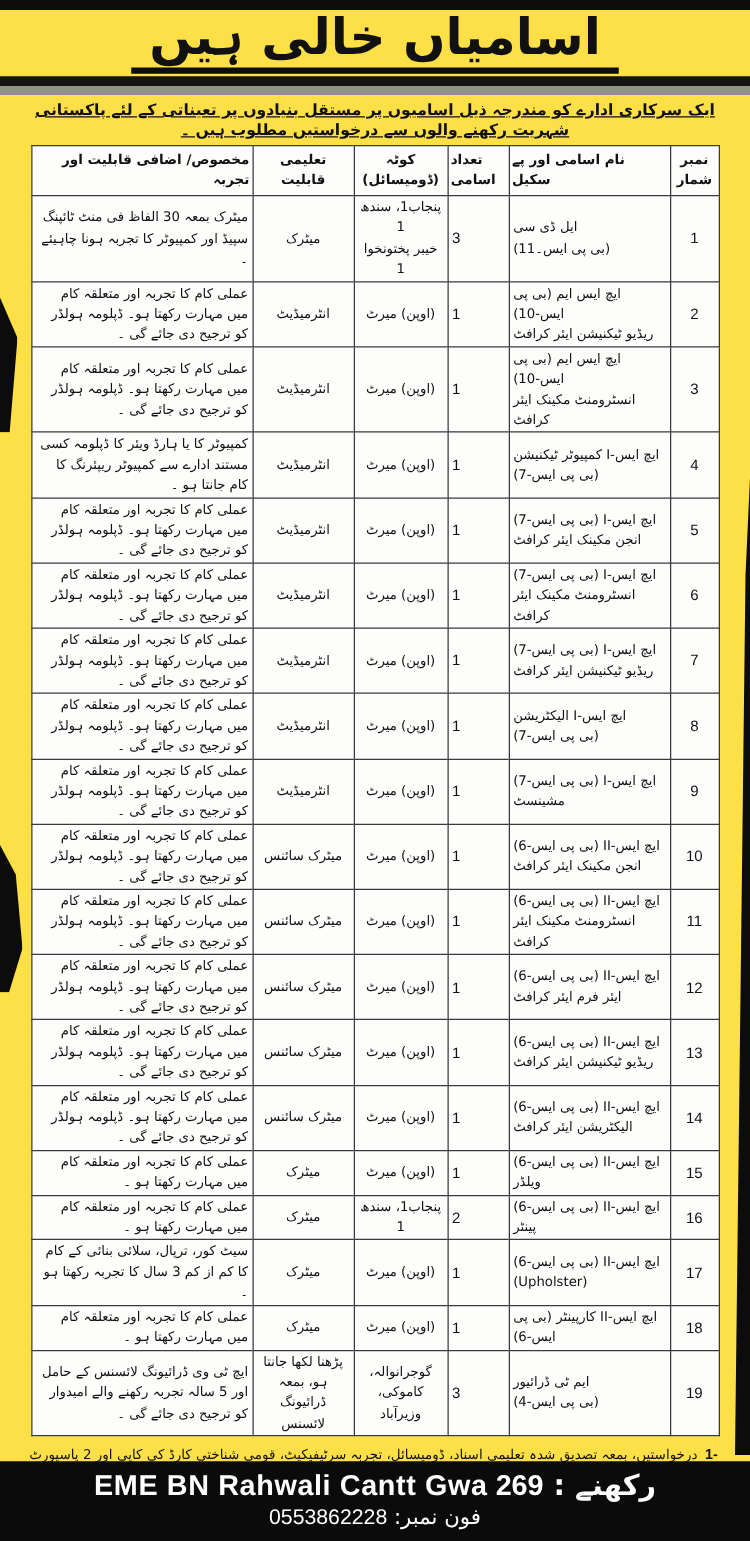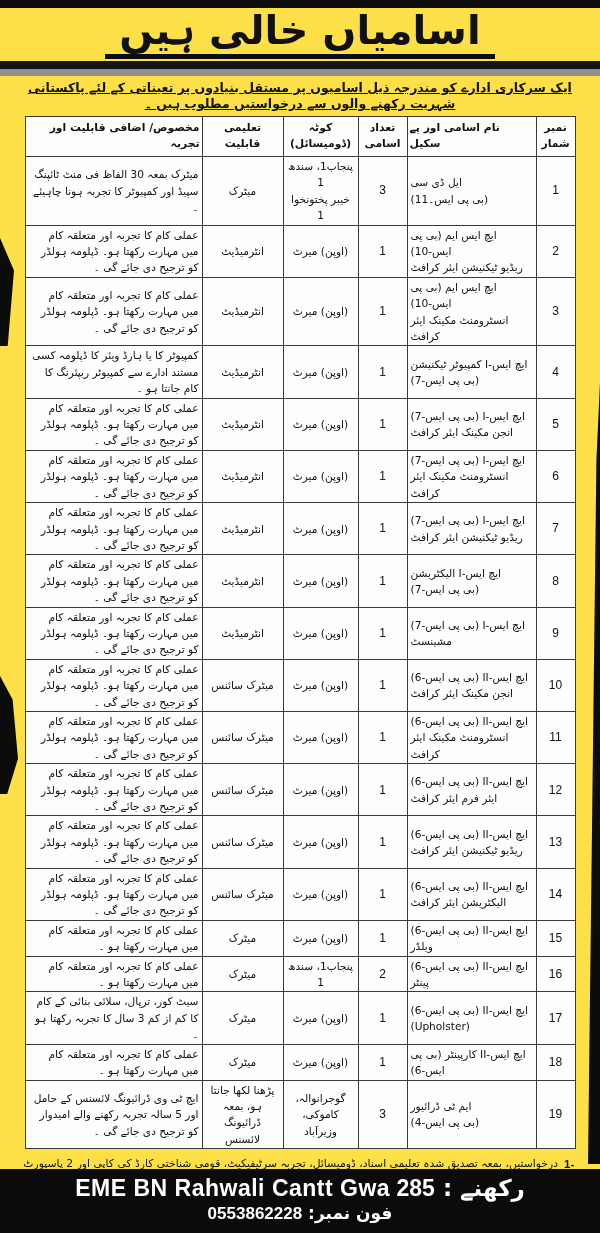--- a/index.html
+++ b/index.html
@@ -28,42 +28,42 @@
     direction:rtl;border-collapse:collapse;margin:0 auto;width:544px;
     font-size:10.6px;table-layout:fixed;background:#fdfdfc;
   }
   table.jobs th,table.jobs td{
     border:1.4px solid #3a3a3a;padding:1px 3px;vertical-align:middle;
     line-height:1.55;word-wrap:break-word;
   }
   table.jobs th{font-weight:bold;font-size:10.8px;padding:3px 2px;}
   .c-serial{width:34px;text-align:center;}
   .c-name{width:124px;text-align:left;white-space:pre-line;}
-  .c-count{width:44px;text-align:center;}
+  .c-count{width:44px;text-align:left;}
   .c-quota{width:70px;text-align:center;white-space:pre-line;margin-top:23px;}
   .c-edu{width:76px;text-align:center;white-space:pre-line;}
   .c-special{width:172px;text-align:right;}
   td.c-count{font-family:"Liberation Sans",sans-serif;font-size:12px;}
   td.c-serial{font-family:"Liberation Sans",sans-serif;font-size:12px;}
   
   .notes{direction:rtl;padding:6px 14px 0 14px;font-size:10.8px;line-height:1.62;}
   .note{display:flex;gap:6px;align-items:flex-start;}
   .note-num{
     flex:0 0 22px;text-align:left;font-family:"Liberation Sans",sans-serif;
     font-size:11.5px;font-weight:bold;direction:ltr;
   }
   .note-text{flex:1;text-align:right;}
   
   .footer{
     position:absolute;left:0;bottom:0;width:100%;height:64px;background:#0b0b0b;
     color:#fff;text-align:center;direction:rtl;
   }
   .addr-line{font-size:23px;font-weight:bold;margin-top:6px;line-height:1.2;}
   .addr-latin{font-family:"Liberation Sans",sans-serif;letter-spacing:.5px;}
-  .phone-line{font-size:17px;font-weight:bold;line-height:1.2;}
+  .phone-line{font-size:17px;font-weight:normal;line-height:1.2;}
   .phone-num{font-family:"Liberation Sans",sans-serif;}
   
   .artifact{position:absolute;background:#0c0c0c;}
   .art-left-1{left:0;top:238px;width:14px;height:108px;clip-path:polygon(0 0,100% 30%,55% 100%,0 100%);}
   .art-left-2{left:0;top:676px;width:18px;height:118px;clip-path:polygon(0 0,70% 20%,100% 70%,40% 100%,0 100%);}
   .art-right{right:0;top:382px;width:12px;height:782px;clip-path:polygon(100% 0,100% 100%,0 100%,35% 55%,70% 10%);}
 </style>
 </head>
 <body>
 
@@ -296,21 +296,21 @@
     <div class="note">
       <span class="note-num">3-</span>
       <span class="note-text">جو افراد پہلے سے گورنمنٹ کے ملازم ہیں وہ اپنے محکمہ کے توسط سے درخواست ارسال کریں ۔</span>
     </div>
 
   </div>
 
   <div class="footer">
     <div class="addr-line">
       <span>رکھنے :</span>
-      <span class="addr-latin">285 EME BN Rahwali Cantt Gwa</span>
+      <span class="addr-latin">269 EME BN Rahwali Cantt Gwa</span>
     </div>
     <div class="phone-line">
       <span>فون نمبر:</span>
       <span class="phone-num">0553862228</span>
     </div>
   </div>
 
   <div class="artifact art-left-1"></div>
   <div class="artifact art-left-2"></div>
   <div class="artifact art-right"></div>

